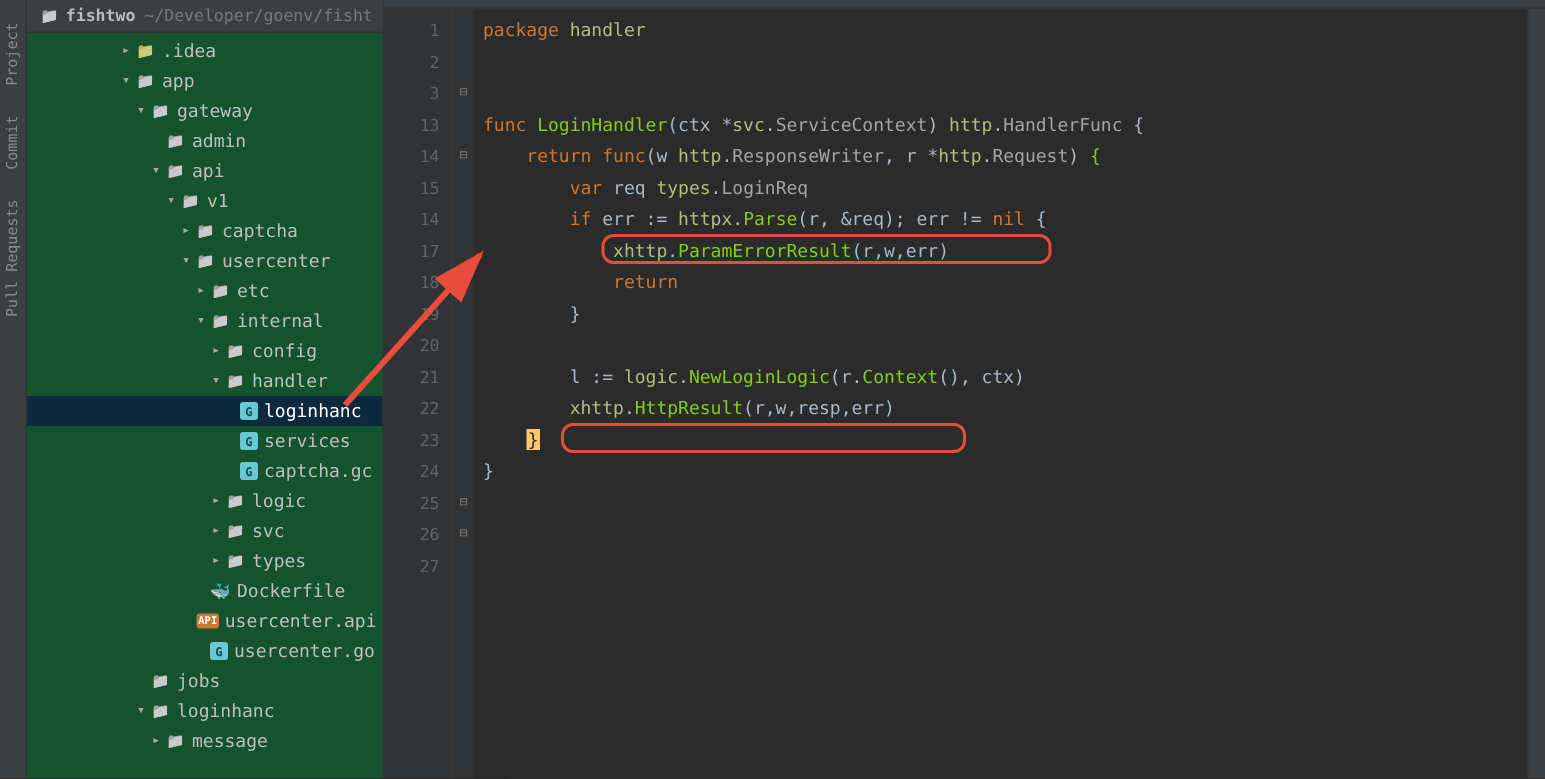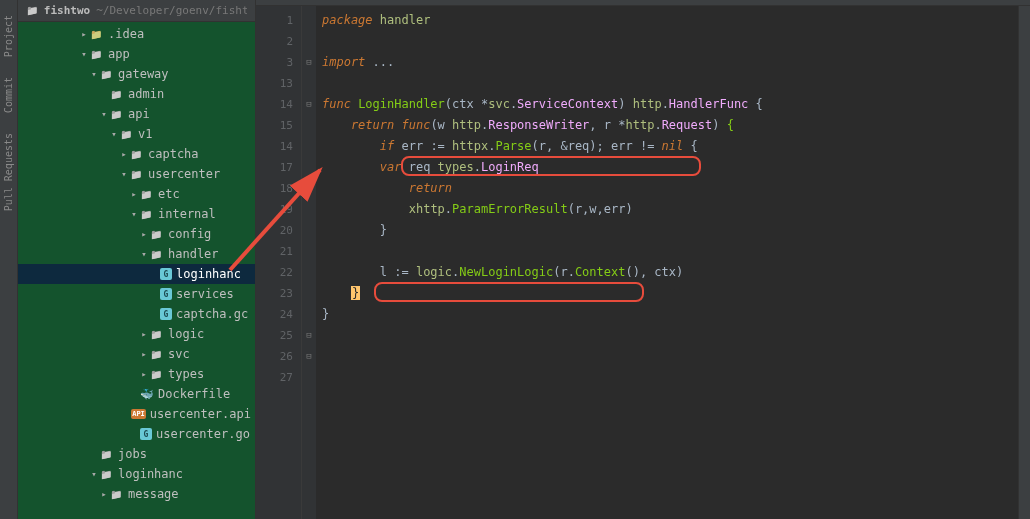--- a/index.html
+++ b/index.html
@@ -138,23 +138,23 @@
     text-align: center;
   }
   .code {
     flex: 1;
     padding: 4px 0 4px 6px;
     font-size: 12px;
     line-height: 21px;
     position: relative;
   }
   .code-line { white-space: pre; height: 21px; position: relative; }
-  .kw { color: #cc7832; font-style: italic; }
+  .kw { color: #cc7832; }
   .pkg { color: #afbf7e; }
-  .type { color: #f0abfc; }
+  .type { color: #a3a3a3; }
   .fn { color: #84cc16; }
   .pl { color: #a9b7c6; }
   .cursor-br { background: #ffc66d; color: #2b2b2b; padding: 0 1px; }
   .redbox {
     position: absolute;
     border: 2px solid #e74c3c;
     border-radius: 8px;
     pointer-events: none;
   }
   .arrow-svg {
@@ -348,31 +348,31 @@
           <div style="height: 21px;"></div>
           <div style="height: 21px;"></div>
           <div style="height: 21px;">⊟</div>
           <div style="height: 21px;">⊟</div>
           <div style="height: 21px;"></div>
         </div>
       <div class="code" id="code">
 
 <div class="code-line"><span class="kw">package </span><span class="pkg">handler</span></div>
 <div class="code-line"></div>
-<div class="code-line"><span class="kw">import </span><span class="pl">...</span></div>
 <div class="code-line"></div>
 <div class="code-line"><span class="kw">func </span><span class="fn">LoginHandler</span><span class="pl">(ctx *</span><span class="pkg">svc</span><span class="pl">.</span><span class="type">ServiceContext</span><span class="pl">) </span><span class="pkg">http</span><span class="pl">.</span><span class="type">HandlerFunc</span><span class="pl"> {</span></div>
 <div class="code-line"><span class="kw">    return func</span><span class="pl">(w </span><span class="pkg">http</span><span class="pl">.</span><span class="type">ResponseWriter</span><span class="pl">, r *</span><span class="pkg">http</span><span class="pl">.</span><span class="type">Request</span><span class="pl">) </span><span class="fn">{</span></div>
+<div class="code-line"><span class="kw">        var </span><span class="pl">req </span><span class="pkg">types</span><span class="pl">.</span><span class="type">LoginReq</span></div>
 <div class="code-line"><span class="kw">        if </span><span class="pl">err := </span><span class="pkg">httpx</span><span class="pl">.</span><span class="fn">Parse</span><span class="pl">(r, &amp;req); err != </span><span class="kw">nil</span><span class="pl"> {</span></div>
-<div class="code-line"><span class="kw">        var </span><span class="pl">req </span><span class="pkg">types</span><span class="pl">.</span><span class="type">LoginReq</span></div>
+<div class="code-line"><span class="pl">            </span><span class="pkg">xhttp</span><span class="pl">.</span><span class="fn">ParamErrorResult</span><span class="pl">(r,w,err)</span></div>
 <div class="code-line"><span class="kw">            return</span></div>
-<div class="code-line"><span class="pl">            </span><span class="pkg">xhttp</span><span class="pl">.</span><span class="fn">ParamErrorResult</span><span class="pl">(r,w,err)</span></div>
 <div class="code-line"><span class="pl">        }</span></div>
 <div class="code-line"></div>
 <div class="code-line"><span class="pl">        l := </span><span class="pkg">logic</span><span class="pl">.</span><span class="fn">NewLoginLogic</span><span class="pl">(r.</span><span class="fn">Context</span><span class="pl">(), ctx)</span></div>
+<div class="code-line"><span class="pl">        </span><span class="pkg">xhttp</span><span class="pl">.</span><span class="fn">HttpResult</span><span class="pl">(r,w,resp,err)</span></div>
 <div class="code-line"><span class="pl">    </span><span class="cursor-br">}</span></div>
 <div class="code-line"><span class="pl">}</span></div>
 <div class="code-line"></div>
 
         <div class="redbox" style="top:150px; left:85px; width:300px; height:20px;"></div>
         <div class="redbox" style="top:276px; left:58px; width:270px; height:20px;"></div>
       </div>
       <div class="right-rail"></div>
     </div>
   </div>

